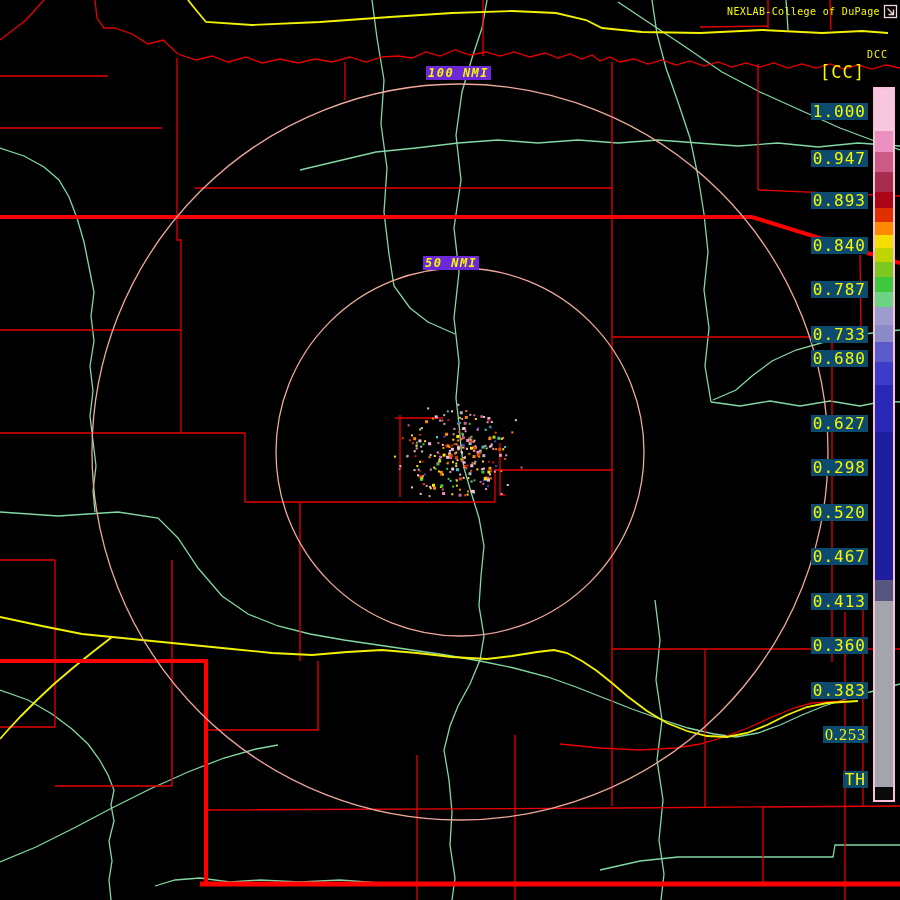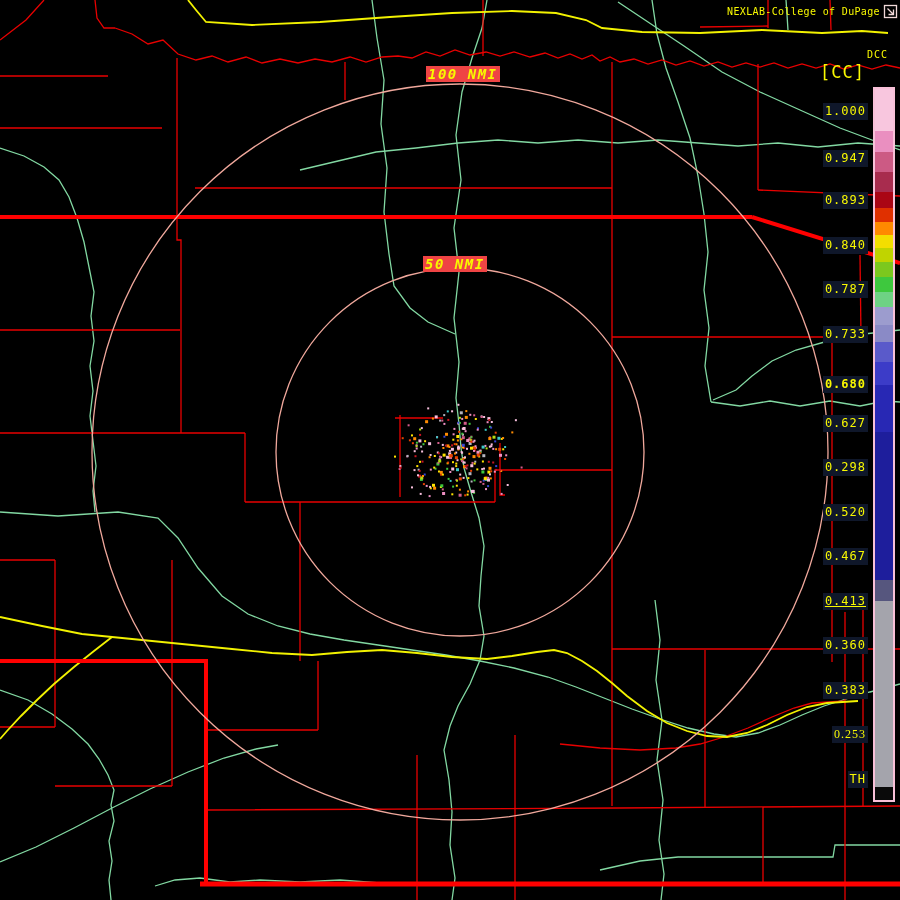--- a/index.html
+++ b/index.html
@@ -9,24 +9,24 @@
   .title{position:absolute;top:6px;right:20px;font-size:10px;letter-spacing:.35px;
          color:var(--yellow);white-space:nowrap;}
   .popout{position:absolute;left:883px;top:4px;}
   .dcc{position:absolute;right:12px;top:49px;font-size:10px;color:var(--yellow);letter-spacing:1px;text-align:right;}
   .ccunits{position:absolute;right:35px;top:62px;font-size:17px;color:var(--yellow);letter-spacing:1px;}
   #colorbar{position:absolute;left:873px;top:87px;width:22px;height:715px;box-sizing:border-box;
             border:2px solid var(--barborder);background:#000;}
   #segs{position:absolute;left:0;top:0;right:0;bottom:0;}
   .seg{position:absolute;left:0;width:100%;}
   #scale{position:absolute;left:0;top:0;width:868px;height:900px;pointer-events:none;}
-  .ticklabel{position:absolute;right:0;font-size:12px;letter-spacing:1px;line-height:17px;
-             color:var(--yellow);background:#0f172a;padding:0 2px;}
+  .ticklabel{position:absolute;right:0;font-size:16px;letter-spacing:1px;line-height:17px;
+             color:var(--yellow);background:#0c4a6e;padding:0 2px;}
   .ring-label{position:absolute;color:var(--yellow);font-style:italic;font-weight:bold;
-              font-size:14px;letter-spacing:1.5px;background:#ef4444;padding:0 2px;white-space:nowrap;}
+              font-size:12px;letter-spacing:1.5px;background:#6d28d9;padding:0 2px;white-space:nowrap;}
   .ring-label.outer{left:426px;top:66px;}
   .ring-label.inner{left:423px;top:256px;}
   .status{position:absolute;left:188px;top:885px;font-size:13px;letter-spacing:2.55px;
           color:var(--status);white-space:nowrap;}
   svg g{fill:none;}
   g.county{stroke:var(--county);stroke-width:1.3;}
   g.state{stroke:var(--state);stroke-width:4;}
   g.river{stroke:var(--river);stroke-width:1.3;}
   g.highway{stroke:var(--highway);stroke-width:1.8;}
   g.rings{stroke:var(--ring);stroke-width:1.3;}
@@ -447,26 +447,26 @@
         <div class="seg" style="top: 698px; height: 13px; background: rgb(10, 10, 10);"></div>
       </div>
     </div>
   <div id="scale">
       <div class="ticklabel" style="top: 103px;">1.000</div>
       <div class="ticklabel" style="top: 150px; text-align: center;">0.947</div>
       <div class="ticklabel" style="top: 192px;">0.893</div>
       <div class="ticklabel" style="top: 236.5px;">0.840</div>
       <div class="ticklabel" style="top: 281px;">0.787</div>
       <div class="ticklabel" style="top: 325.5px;">0.733</div>
-      <div class="ticklabel" style="top: 376px; font-weight: bold;">0.680</div>
+      <div class="ticklabel" style="top: 350px;">0.680</div>
       <div class="ticklabel" style="top: 414.5px;">0.627</div>
       <div class="ticklabel" style="top: 459px;">0.298</div>
       <div class="ticklabel" style="top: 503.5px;">0.520</div>
       <div class="ticklabel" style="top: 548px;">0.467</div>
-      <div class="ticklabel" style="top: 592.5px; text-decoration: underline;">0.413</div>
+      <div class="ticklabel" style="top: 592.5px;">0.413</div>
       <div class="ticklabel" style="top: 637px;">0.360</div>
       <div class="ticklabel" style="top: 681.5px;">0.383</div>
       <div class="ticklabel" style="top: 726px; font-family: Liberation Serif, serif;">0.253</div>
       <div class="ticklabel" style="top: 771px;">TH</div>
     </div>
 
   <div class="ring-label outer">100 NMI</div>
   <div class="ring-label inner">50 NMI</div>
 
 </div>

